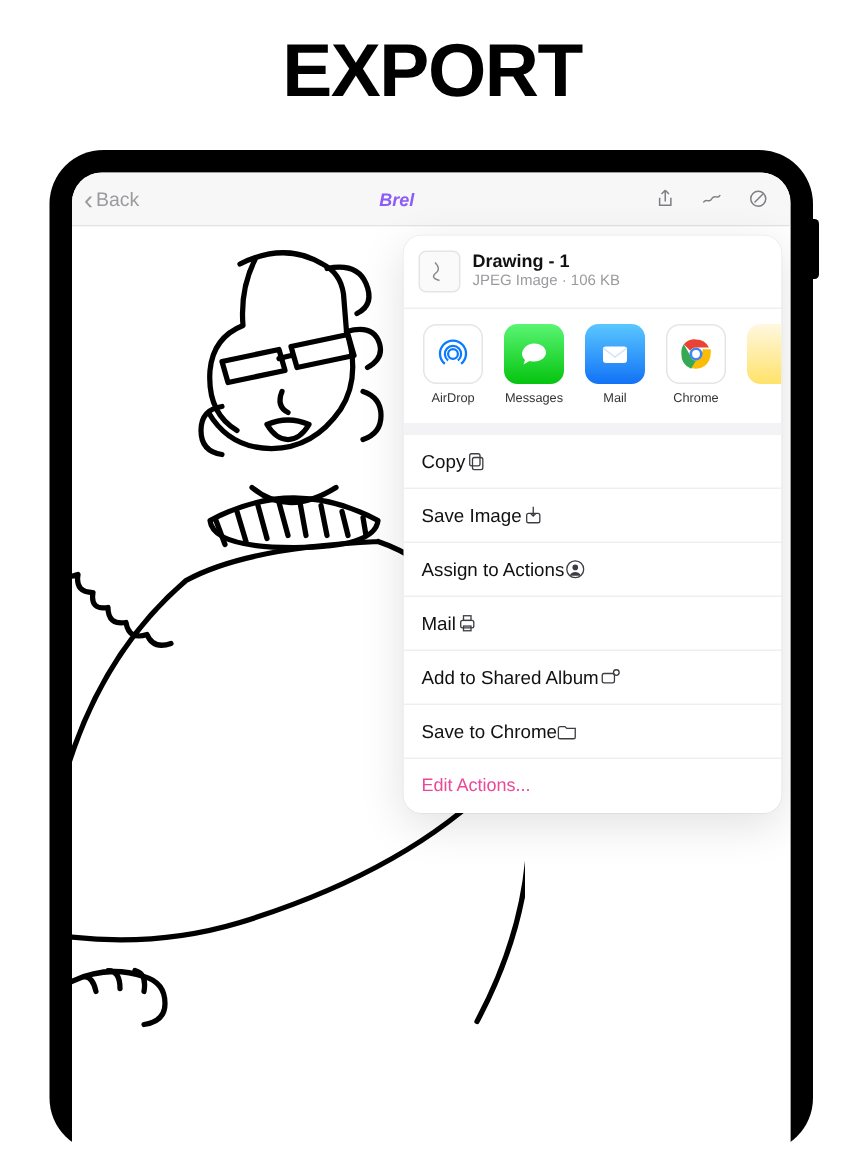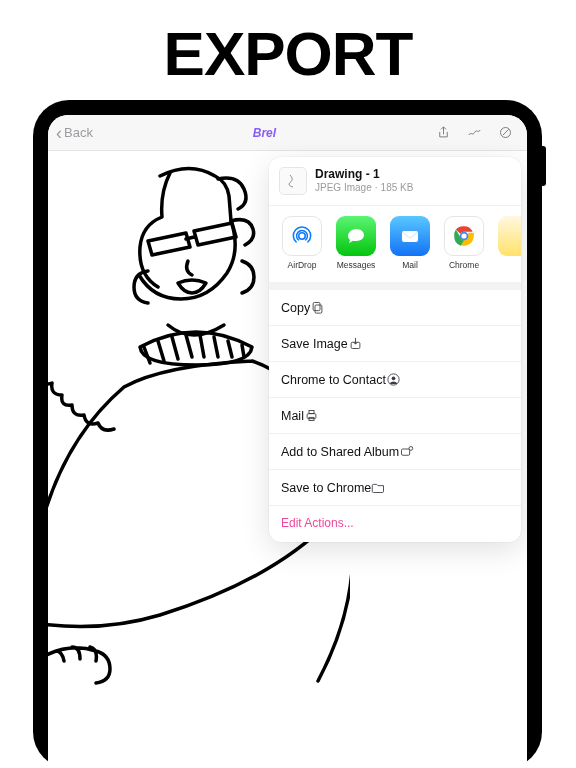--- a/index.html
+++ b/index.html
@@ -5,21 +5,21 @@
 * { margin: 0; padding: 0; box-sizing: border-box; }
 body {
   font-family: -apple-system, BlinkMacSystemFont, "Segoe UI", Helvetica, Arial, sans-serif;
   background: #fff;
   width: 576px;
   height: 768px;
   overflow: hidden;
   position: relative;
 }
 .headline {
-  font-size: 62px;
+  font-size: 50px;
   font-weight: 900;
   text-align: center;
   letter-spacing: -1px;
   margin-top: 18px;
   color: #000;
 }
 .tablet {
   position: absolute;
   left: 33px;
   top: 100px;
@@ -195,21 +195,21 @@
 
     <div class="sheet">
       <div class="sheet-head">
         <div class="thumb">
           <svg width="18" height="18" viewBox="0 0 24 24">
               <path d="M8 4 q6 6 0 10 q-4 4 4 6"></path>
             </svg>
         </div>
         <div class="fileinfo">
           <div class="filename">Drawing - 1</div>
-          <div class="filemeta">JPEG Image · 185 KB</div>
+          <div class="filemeta">JPEG Image · 106 KB</div>
         </div>
       </div>
 
       <div class="apps">
         <div class="app">
           <div class="app-ico airdrop">
             <svg width="26" height="26" viewBox="0 0 24 24">
                 <circle cx="12" cy="12" r="3" fill="none" stroke="#0a7aff" stroke-width="1.4"></circle>
                 <path d="M7 18a8 8 0 1 1 10 0" fill="none" stroke="#0a7aff" stroke-width="1.4"></path>
                 <path d="M9 16a5 5 0 1 1 6 0" fill="none" stroke="#0a7aff" stroke-width="1.4"></path>
@@ -266,21 +266,21 @@
         <div class="act">
           <span>Save Image</span>
           <span class="act-ico">
             <svg width="15" height="15" viewBox="0 0 24 24">
                 <rect x="5" y="10" width="14" height="10" rx="2" fill="none" stroke="currentColor" stroke-width="1.4"></rect>
                 <path d="M12 3v10M9 10l3 3 3-3" fill="none" stroke="currentColor" stroke-width="1.4"></path>
               </svg>
           </span>
         </div>
         <div class="act">
-          <span>Chrome to Contact</span>
+          <span>Assign to Actions</span>
           <span class="act-ico">
             <svg width="15" height="15" viewBox="0 0 24 24">
                 <circle cx="12" cy="12" r="9" fill="none" stroke="currentColor" stroke-width="1.4"></circle>
                 <circle cx="12" cy="10" r="3" fill="currentColor"></circle>
                 <path d="M6 19c1-3 4-4 6-4s5 1 6 4" fill="currentColor"></path>
               </svg>
           </span>
         </div>
         <div class="act">
           <span>Mail</span>

